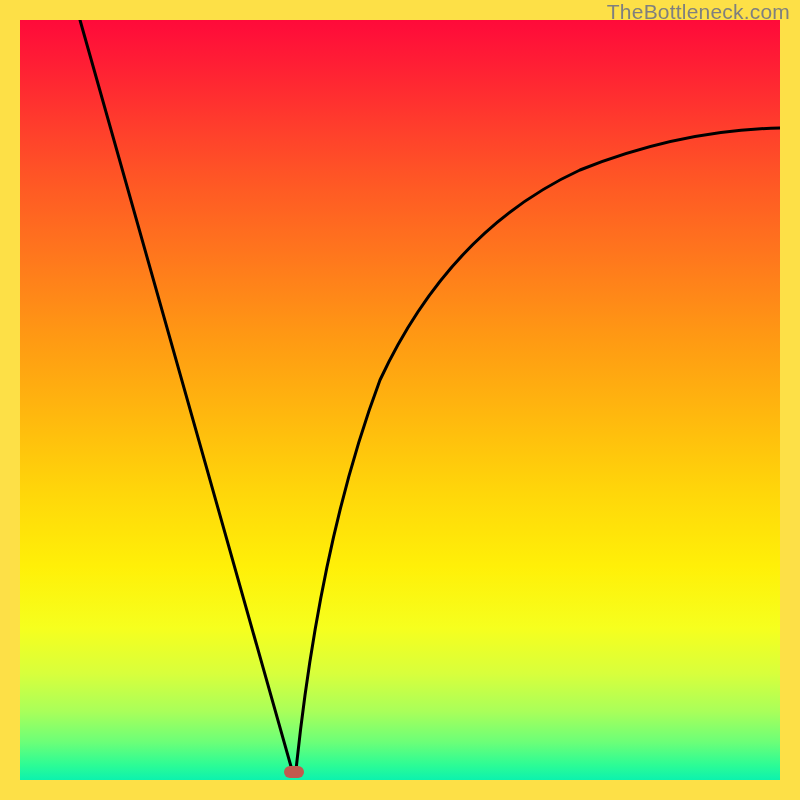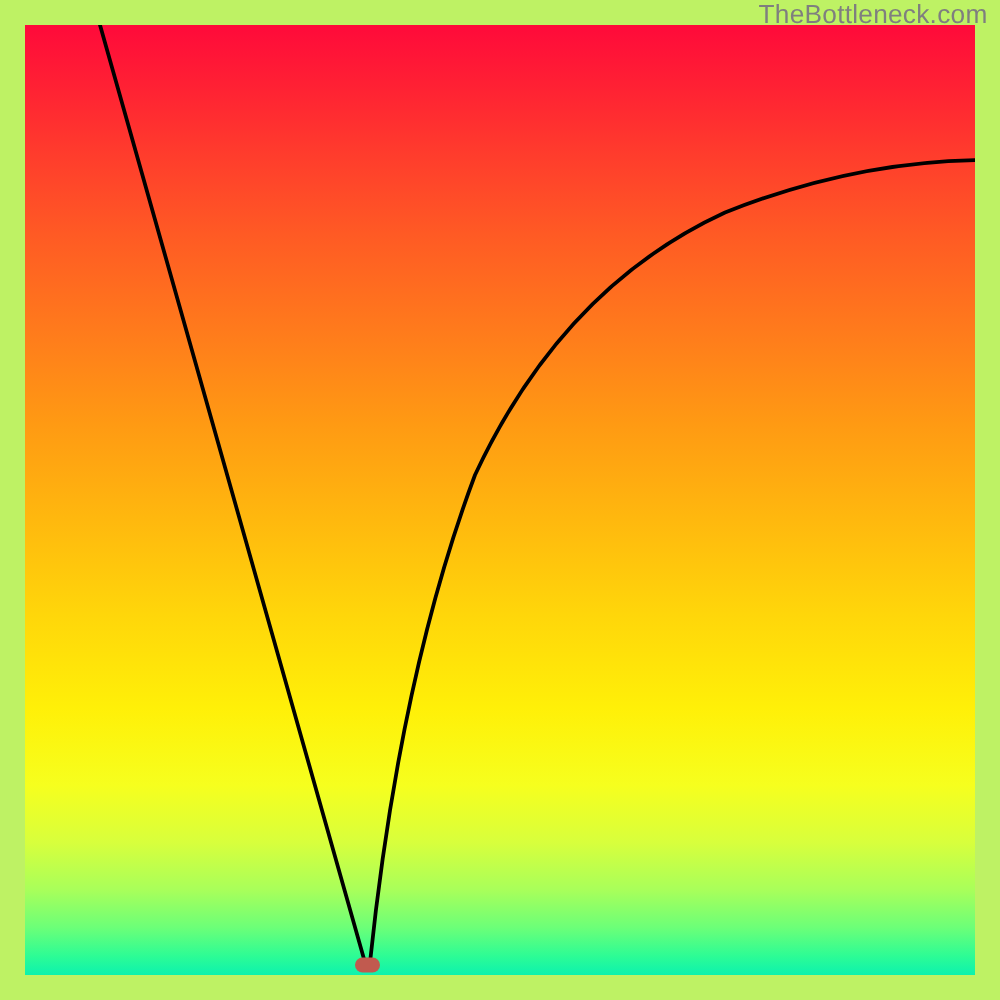--- a/index.html
+++ b/index.html
@@ -8,21 +8,21 @@
     width: 800px;
     height: 800px;
     overflow: hidden;
     background: #000;
     font-family: Arial, Helvetica, sans-serif;
   }
   .frame {
     position: relative;
     width: 800px;
     height: 800px;
-    background: #bef264;
+    background: #fde047;
   }
   .plot-area {
     position: absolute;
     left: 20px;
     top: 20px;
     width: 760px;
     height: 760px;
     
     background: linear-gradient(
       to bottom,

